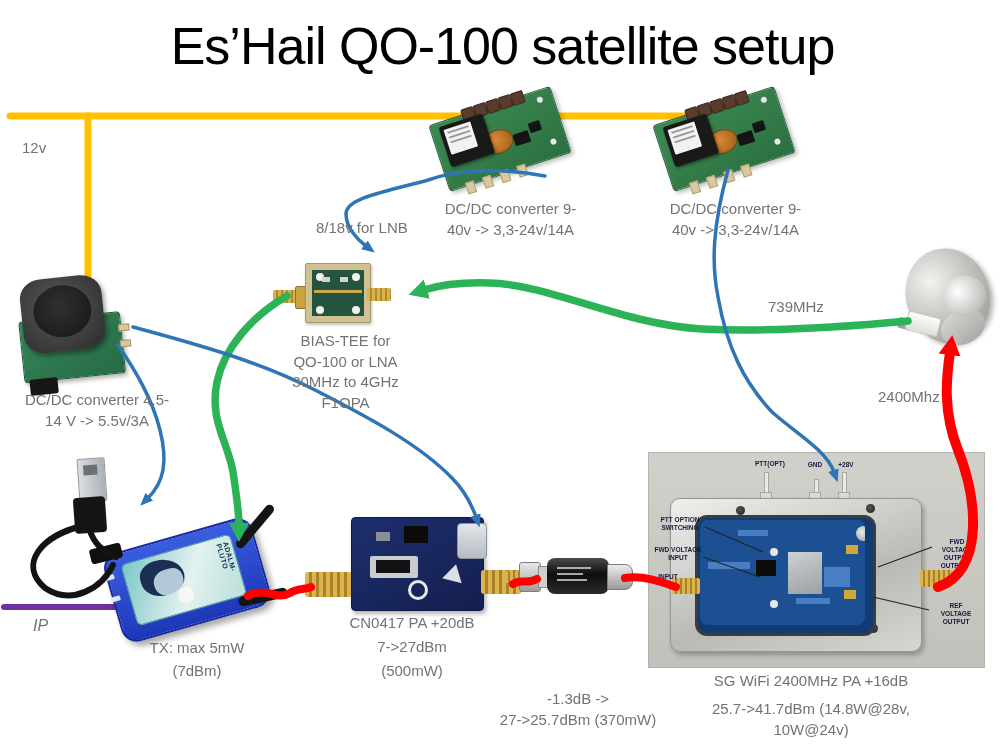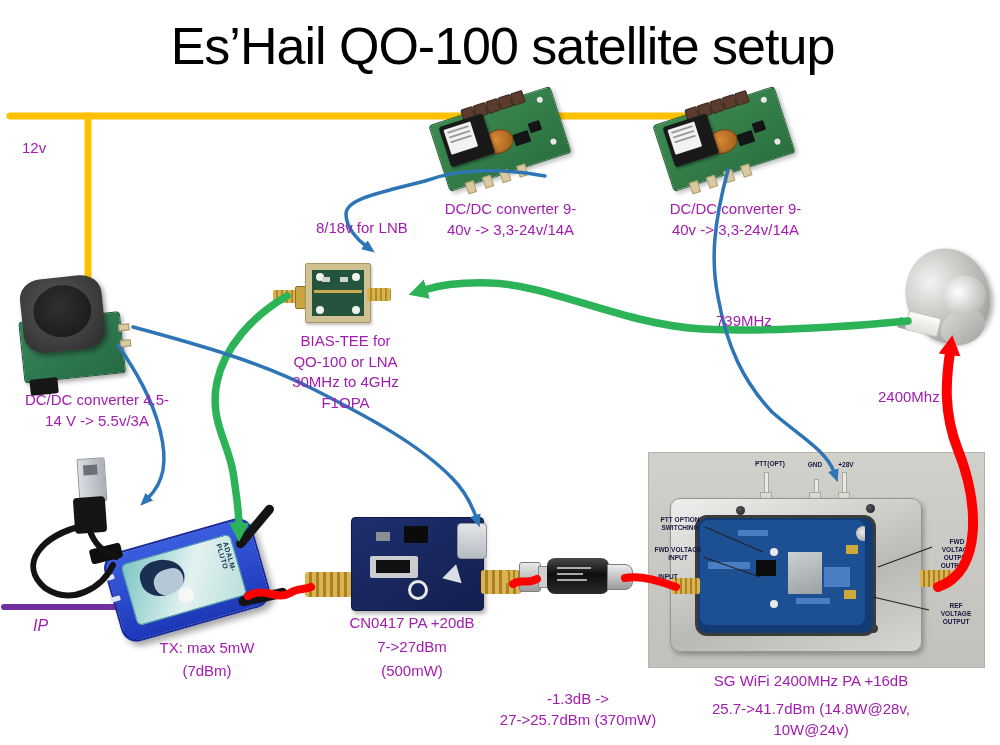--- a/index.html
+++ b/index.html
@@ -1,19 +1,19 @@
 <!DOCTYPE html>
 <html><head>
 <meta charset="utf-8">
 <style>
   html,body{margin:0;padding:0;background:#fff;}
   .stage{position:relative;width:1000px;height:745px;background:#ffffff;overflow:hidden;
          font-family:"Liberation Sans",sans-serif;}
   svg.layer{position:absolute;left:0;top:0;pointer-events:none;}
-  .lbl{position:absolute;font-size:15px;line-height:1.38;color:#a21caf;white-space:pre-line;
+  .lbl{position:absolute;font-size:15px;line-height:1.38;color:#737373;white-space:pre-line;
        text-align:center;}
   .lbl.la{text-align:left;}
   .title{position:absolute;left:130px;top:16px;width:745px;text-align:center;
          font-size:52px;font-weight:400;color:#000;letter-spacing:-1px;white-space:nowrap;}
   
   .photo{position:absolute;}
   
   .dcdc .board{position:absolute;left:4px;top:20px;width:126px;height:68px;
       background:linear-gradient(160deg,#3c8a52,#2b7040);border:1px solid #1f5c31;border-radius:4px;
       transform:rotate(-18deg);box-shadow:2px 3px 4px rgba(0,0,0,.25);}
@@ -334,30 +334,30 @@
   </svg>
 
   <div class="title">Es’Hail QO-100 satellite setup</div>
 
   <div class="lbl la" style="left:22px;top:138px;">12v</div>
   <div class="lbl la" style="left:316px;top:218px;">8/18v for LNB</div>
   <div class="lbl" style="left:428px;top:199px;width:165px;">DC/DC converter 9-
 40v -&gt; 3,3-24v/14A</div>
   <div class="lbl" style="left:653px;top:199px;width:165px;">DC/DC converter 9-
 40v -&gt; 3,3-24v/14A</div>
-  <div class="lbl la" style="left:716px;top:297px;margin-top:14px;">739MHz</div>
+  <div class="lbl la" style="left:768px;top:297px;">739MHz</div>
   <div class="lbl la" style="left:878px;top:387px;">2400Mhz</div>
   <div class="lbl" style="left:278px;top:331px;width:135px;">BIAS-TEE for
 QO-100 or LNA
 30MHz to 4GHz
 F1OPA</div>
   <div class="lbl" style="left:6px;top:390px;width:182px;">DC/DC converter 4.5-
 14 V -&gt; 5.5v/3A</div>
   <div class="lbl la" style="left:33px;top:615px;font-size:16px;font-style:italic;">IP</div>
-  <div class="lbl" style="left:138px;top:636px;width:138px;line-height:1.55;">TX: max 5mW
+  <div class="lbl" style="left:128px;top:636px;width:138px;line-height:1.55;">TX: max 5mW
 (7dBm)</div>
   <div class="lbl" style="left:328px;top:611px;width:168px;line-height:1.6;">CN0417 PA +20dB
 7-&gt;27dBm
 (500mW)</div>
   <div class="lbl" style="left:492px;top:689px;width:172px;">-1.3dB -&gt;
 27-&gt;25.7dBm (370mW)</div>
   <div class="lbl" style="left:696px;top:671px;width:230px;">SG WiFi 2400MHz PA +16dB</div>
   <div class="lbl" style="left:686px;top:699px;width:250px;">25.7-&gt;41.7dBm (14.8W@28v,
 10W@24v)</div>
 

